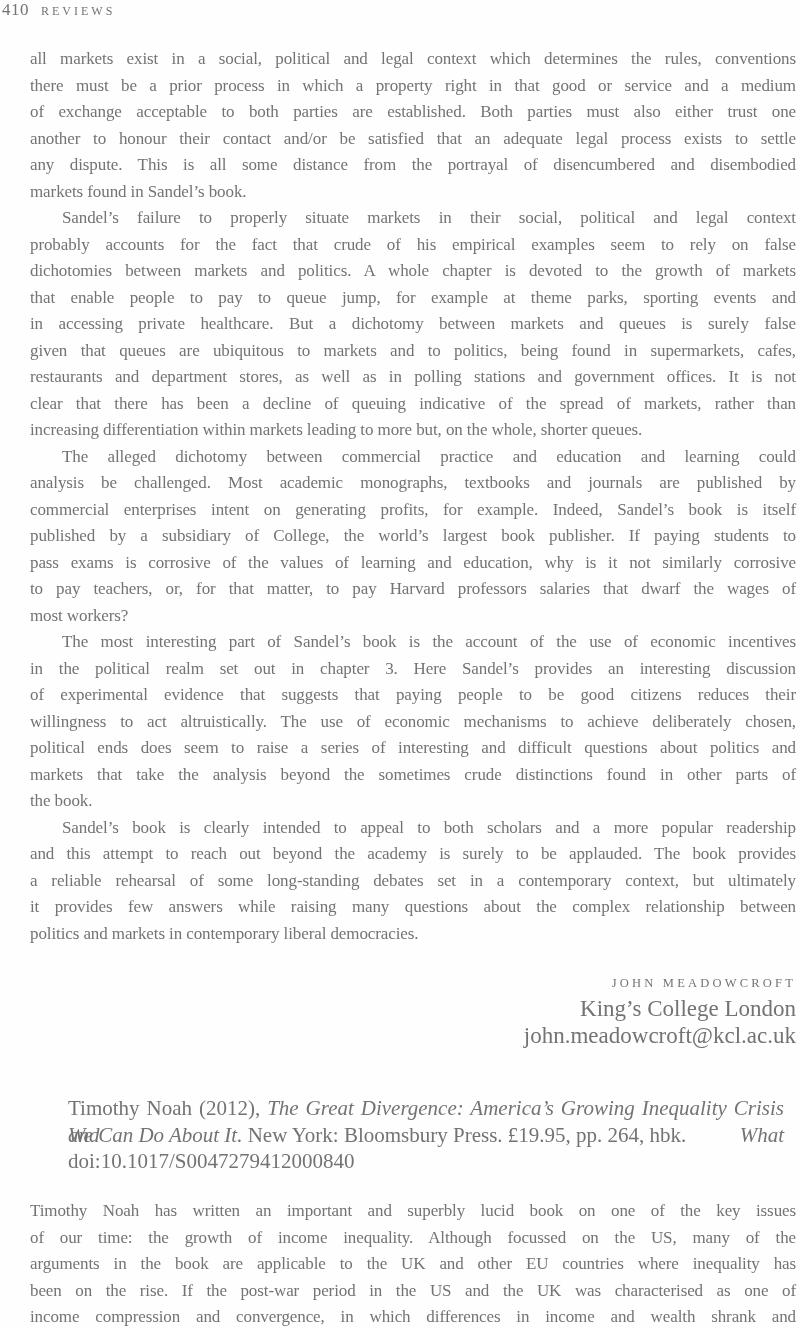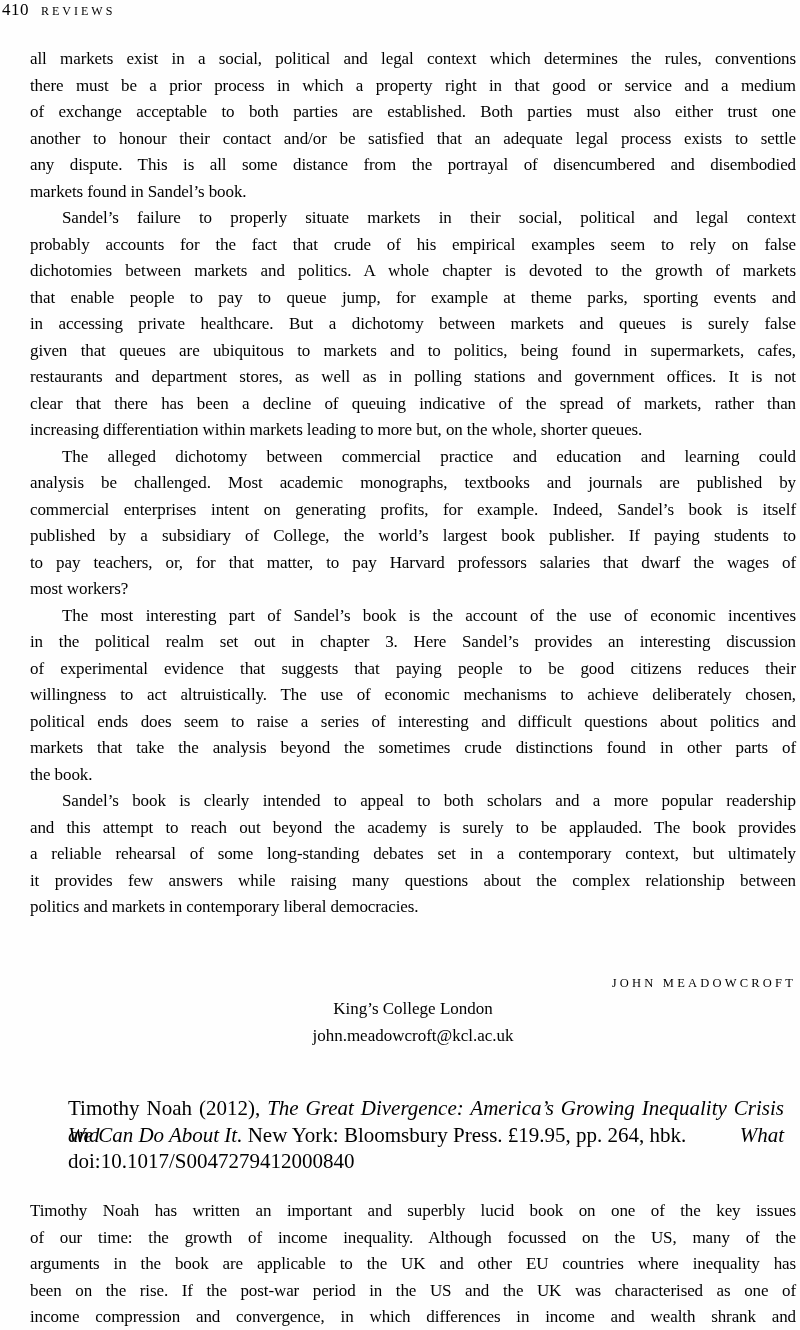--- a/index.html
+++ b/index.html
@@ -1,21 +1,21 @@
 <!DOCTYPE html>
 <html><head>
 <meta charset="utf-8">
 <style>
   html, body { margin: 0; padding: 0; background: #ffffff; }
   .page {
     position: relative;
     width: 800px;
     height: 1330px;
     background: #fefefe;
-    color: #000000;
+    color: #737373;
     font-family: "Liberation Serif", serif;
     overflow: hidden;
   }
   
   .page-header {
     position: absolute;
     left: 2px;
     top: 0px;
     white-space: nowrap;
   }
@@ -55,23 +55,22 @@
     top: 971px;
     width: 766px;
     text-align: right;
   }
   .sig-name {
     font-size: 12.5px;
     letter-spacing: 3.2px;
     line-height: 25px;
   }
   .sig-affil, .sig-email {
-    font-size: 17px;
+    font-size: 23px;
     line-height: 26.5px;
-    text-align: center;
   }
   
   .citation {
     position: absolute;
     left: 68px;
     top: 1095px;
     width: 716px;
     font-size: 21px;
     line-height: 26.5px;
   }
@@ -106,20 +105,21 @@
         <div class="line">given that queues are ubiquitous to markets and to politics, being found in supermarkets, cafes,</div>
         <div class="line">restaurants and department stores, as well as in polling stations and government offices. It is not</div>
         <div class="line">clear that there has been a decline of queuing indicative of the spread of markets, rather than</div>
         <div class="line ragged">increasing differentiation within markets leading to more but, on the whole, shorter queues.</div>
       </div>
       <div>
         <div class="line indent">The alleged dichotomy between commercial practice and education and learning could</div>
         <div class="line">analysis be challenged. Most academic monographs, textbooks and journals are published by</div>
         <div class="line">commercial enterprises intent on generating profits, for example. Indeed, Sandel’s book is itself</div>
         <div class="line">published by a subsidiary of College, the world’s largest book publisher. If paying students to</div>
+        <div class="line">pass exams is corrosive of the values of learning and education, why is it not similarly corrosive</div>
         <div class="line">to pay teachers, or, for that matter, to pay Harvard professors salaries that dwarf the wages of</div>
         <div class="line ragged">most workers?</div>
       </div>
       <div>
         <div class="line indent">The most interesting part of Sandel’s book is the account of the use of economic incentives</div>
         <div class="line">in the political realm set out in chapter 3. Here Sandel’s provides an interesting discussion</div>
         <div class="line">of experimental evidence that suggests that paying people to be good citizens reduces their</div>
         <div class="line">willingness to act altruistically. The use of economic mechanisms to achieve deliberately chosen,</div>
         <div class="line">political ends does seem to raise a series of interesting and difficult questions about politics and</div>
         <div class="line">markets that take the analysis beyond the sometimes crude distinctions found in other parts of</div>

